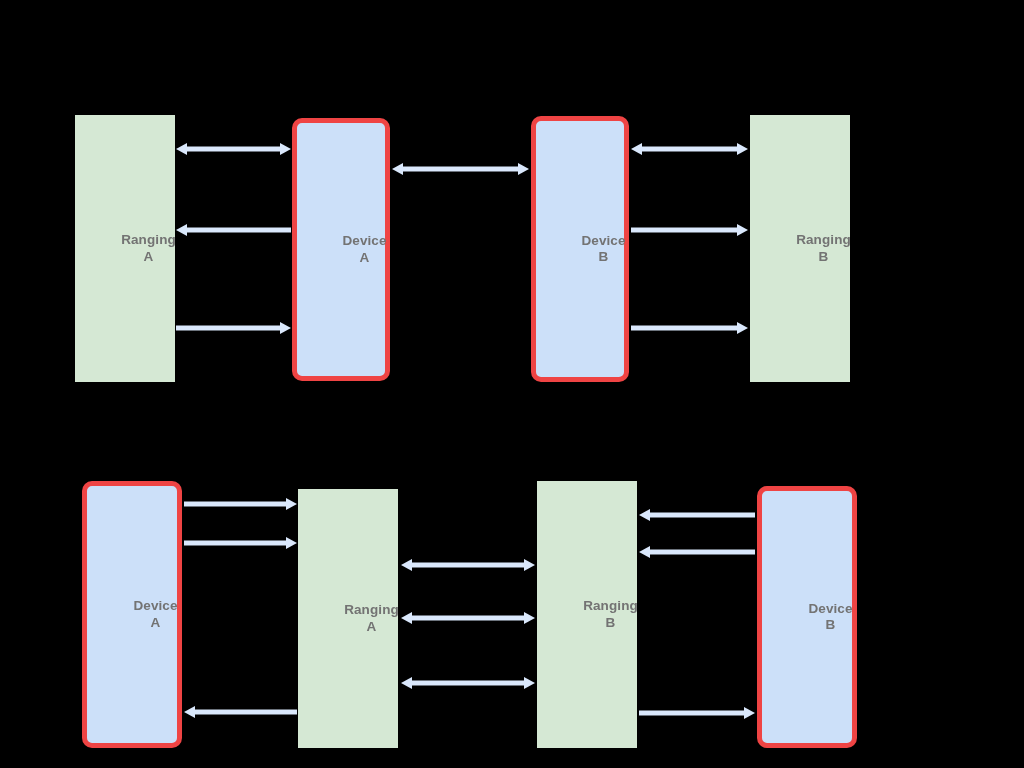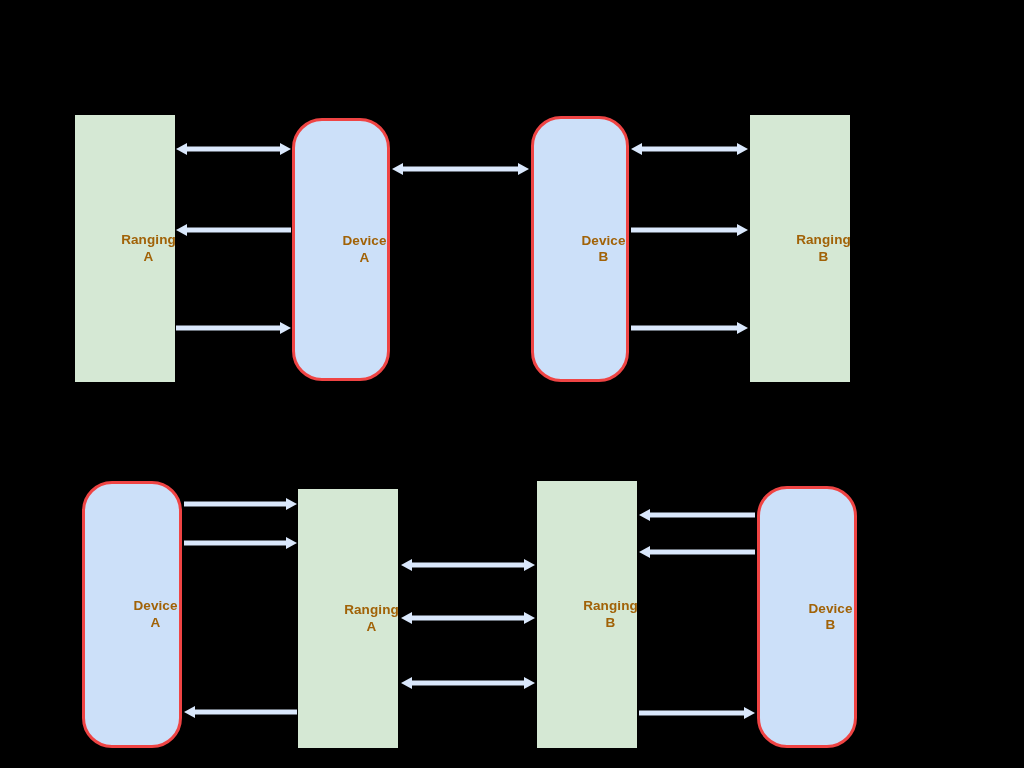--- a/index.html
+++ b/index.html
@@ -25,34 +25,34 @@
   .node {
     position: absolute;
     box-sizing: border-box;
     display: flex;
     align-items: center;
     justify-content: center;
     text-align: center;
     font-size: 13.5px;
     font-weight: bold;
     line-height: 1.2;
-    color: #a16207;
+    color: #737373;
     letter-spacing: 0.1px;
     user-select: none;
     padding-left: 47px;
   }
   .node.ranging {
     background: #d5e8d4;
     border: 1px solid #d5e8d4;
     border-radius: 0;
   }
   .node.device {
     background: #cce0f9;
-    border: 3px solid #ef4444;
-    border-radius: 30px;
+    border: 5px solid #ef4444;
+    border-radius: 10px;
   }
   .node-label {
     display: block;
     pointer-events: none;
   }
 
   
   #arrow-layer {
     position: absolute;
     left: 0;

